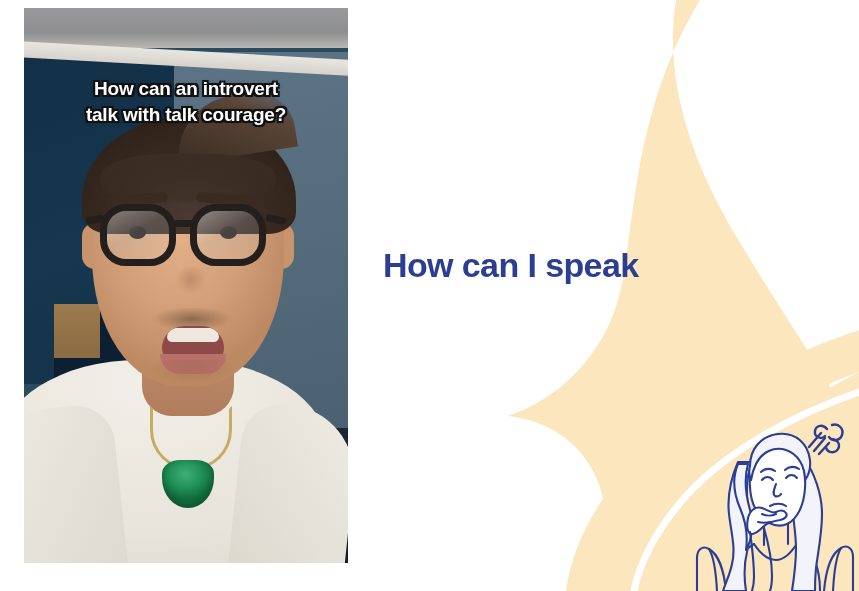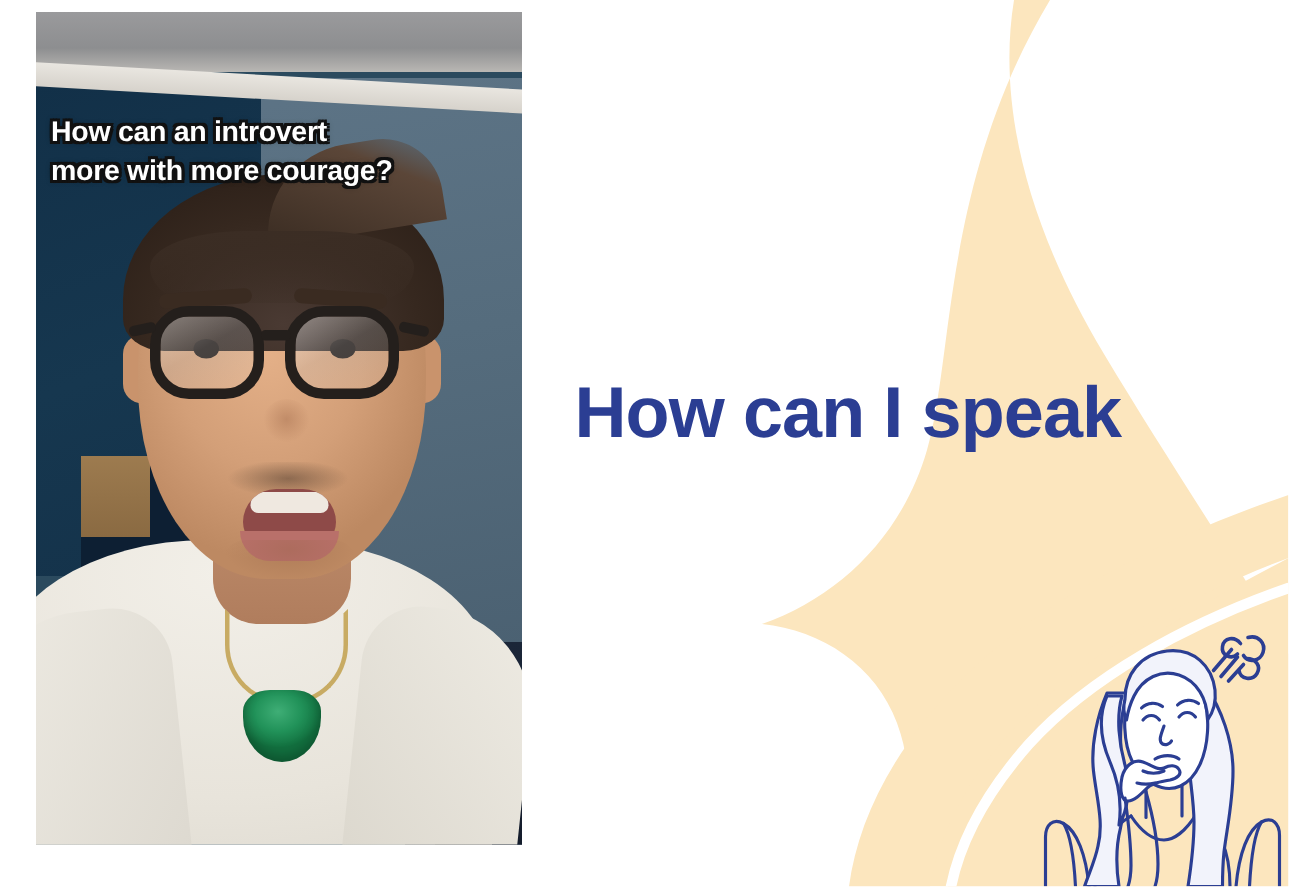--- a/index.html
+++ b/index.html
@@ -211,41 +211,41 @@
     border-radius: 18px 18px 26px 26px / 14px 14px 30px 30px;
     box-shadow: inset 0 -4px 8px rgba(0,0,0,0.25);
   }
 
   
   #video-caption {
     position: absolute;
     left: 10px;
     top: 68px;
     width: 304px;
-    text-align: left;
+    text-align: center;
     color: #ffffff;
     font-weight: bold;
     font-size: 19px;
     line-height: 1.35;
     letter-spacing: -0.2px;
     text-shadow:
       -2px -2px 0 #111, 2px -2px 0 #111, -2px 2px 0 #111, 2px 2px 0 #111,
       -2px 0 0 #111, 2px 0 0 #111, 0 -2px 0 #111, 0 2px 0 #111,
       0 0 4px rgba(0,0,0,0.7);
   }
 
   
   #headline {
     position: absolute;
     left: 383px;
     top: 240px;
     width: 430px;
     color: #2b3e93;
     font-weight: bold;
-    font-size: 48px;
+    font-size: 34px;
     line-height: 1.48;
     letter-spacing: -0.6px;
   }
   #headline .hl-line { display: block; white-space: nowrap; }
 
   
   #thinker-illustration {
     position: absolute;
     left: 692px;
     top: 402px;
@@ -308,21 +308,21 @@
     <div class="vid-layer vid-mouth">
       <div class="vid-layer vid-teeth" style="left:5px; top:2px;"></div>
     </div>
     <div class="vid-layer vid-lip-lo"></div>
     <div class="vid-layer vid-chin"></div>
     <div class="vid-layer vid-chain"></div>
     <div class="vid-layer vid-pendant"></div>
 
     <div id="video-caption">
       <div>How can an introvert</div>
-      <div>more with more courage?</div>
+      <div>talk with talk courage?</div>
     </div>
   </div>
 
   <div id="headline">
     <span class="hl-line">How can I speak</span>
   </div>
 
   <svg id="thinker-illustration" viewBox="0 0 167 189" aria-hidden="true">
     <g fill="none" stroke="#2b3e93" stroke-width="2.1" stroke-linecap="round" stroke-linejoin="round">
 

